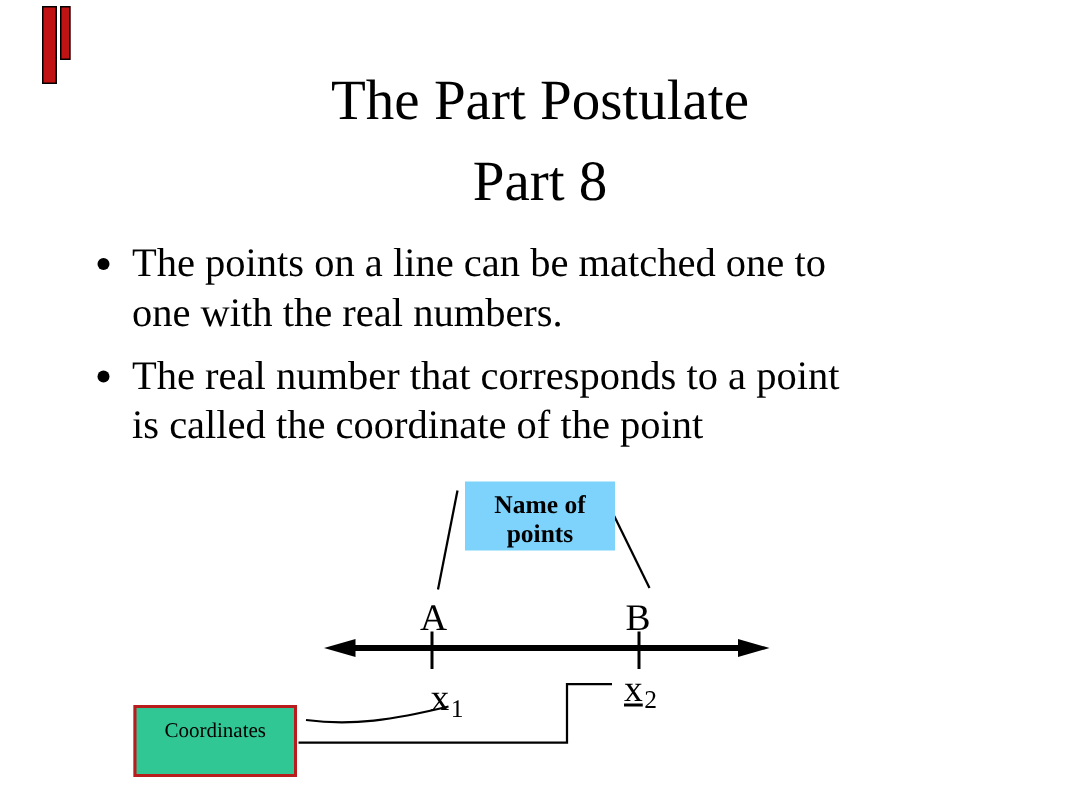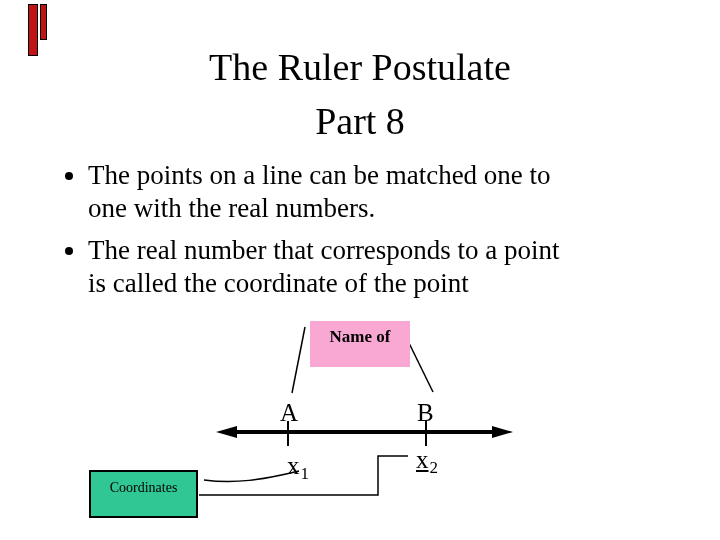--- a/index.html
+++ b/index.html
@@ -23,42 +23,42 @@
   ul.bullets li{font-size:27px;line-height:33px;margin:0 0 9px 0;}
   ul.bullets li div{white-space:nowrap;}
 
   
   svg.diagram{position:absolute;left:0;top:0;width:720px;height:540px;pointer-events:none;}
 
   
   .green-box{position:absolute;background:#30C794;box-sizing:border-box;text-align:center;}
   .name-box{left:310px;top:321px;width:100px;height:46px;padding-top:6px;
             font-weight:bold;font-size:17px;line-height:19px;}
-  .coord-box{left:89px;top:470px;width:109px;height:48px;border:2px solid #000000;
+  .coord-box{left:89px;top:470px;width:109px;height:48px;border:2px solid #b91c1c;
              padding-top:8px;font-size:14px;line-height:16px;}
 
   
   .pt-label{position:absolute;font-size:25px;line-height:25px;}
   .pt-a{left:280px;top:400px;}
   .pt-b{left:417px;top:400px;}
   .x-label{position:absolute;font-size:25px;line-height:25px;}
   .x1{left:287px;top:453px;}
   .x2{left:416px;top:447px;text-decoration:underline;}
   .x-label .sub{font-size:17px;position:relative;top:5px;left:1px;}
 </style>
 </head>
 <body>
 
 <div class="slide">
 
   <div class="accent-bar tall" style="background: rgb(192, 20, 20);"></div>
   <div class="accent-bar short" style="background: rgb(192, 20, 20);"></div>
 
   <div class="title">
-    <div>The Ruler Postulate</div>
+    <div>The Part Postulate</div>
     <div>Part 8</div>
   </div>
 
   <ul class="bullets">
     <li>
       <div>The points on a line can be matched one to</div>
       <div>one with the real numbers.</div>
     </li>
     <li>
       <div>The real number that corresponds to a point</div>
@@ -75,22 +75,23 @@
     <line x1="288" y1="421" x2="288" y2="446" stroke="#000" stroke-width="2"></line>
     <line x1="426" y1="421" x2="426" y2="446" stroke="#000" stroke-width="2"></line>
 
     <line x1="305" y1="327" x2="292" y2="393" stroke="#000" stroke-width="1.5"></line>
     <line x1="408" y1="341" x2="433" y2="392" stroke="#000" stroke-width="1.5"></line>
 
     <path d="M204,480 C235,484 262,480 299,471" fill="none" stroke="#000" stroke-width="1.5"></path>
     <polyline points="199,495 378,495 378,456 408,456" fill="none" stroke="#000" stroke-width="1.5"></polyline>
   </svg>
 
-  <div class="green-box name-box" style="background: #f9a8d4;">
+  <div class="green-box name-box" style="background: #7dd3fc;">
     <div>Name of</div>
+    <div>points</div>
   </div>
 
   <div class="green-box coord-box" style="background: rgb(48, 199, 148);">
     <div>Coordinates</div>
   </div>
 
   <div class="pt-label pt-a">A</div>
   <div class="pt-label pt-b">B</div>
 
   <div class="x-label x1"><span>x</span><span class="sub">1</span></div>

